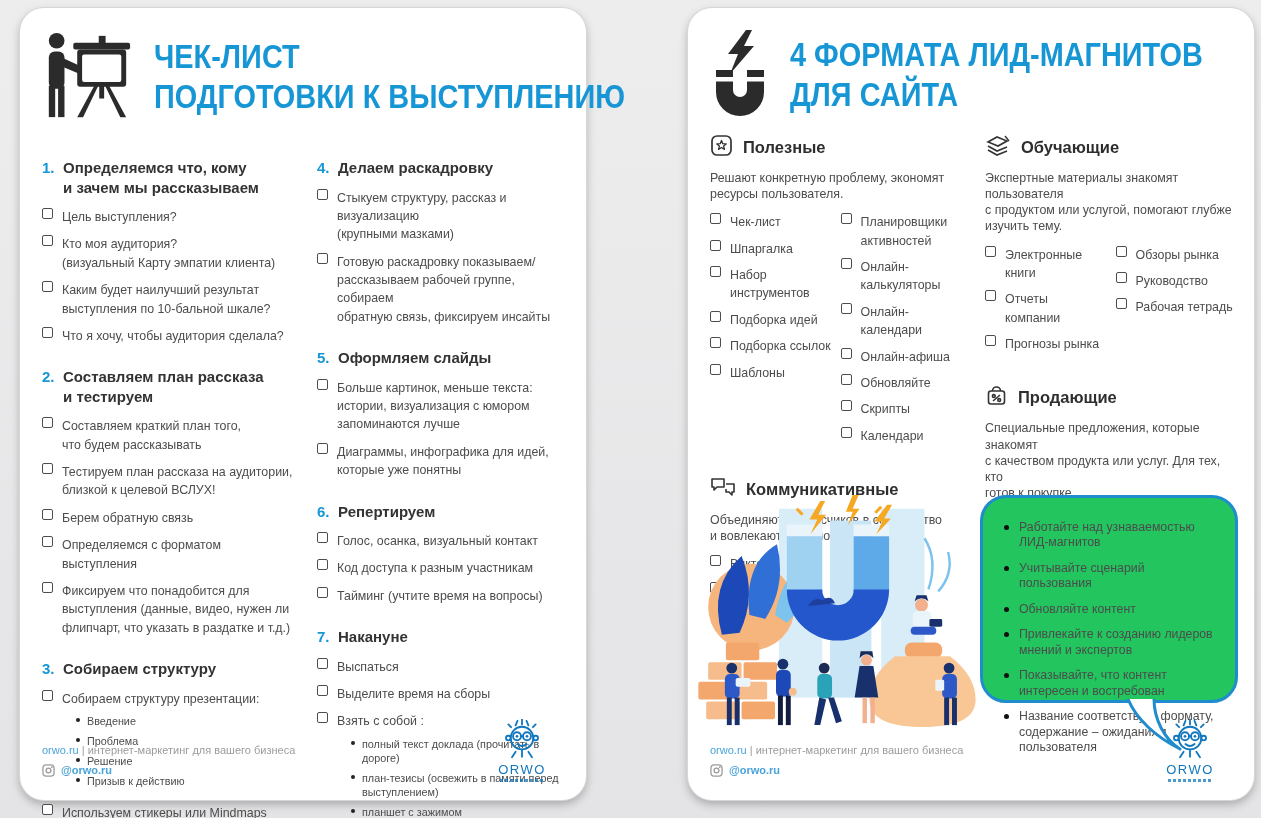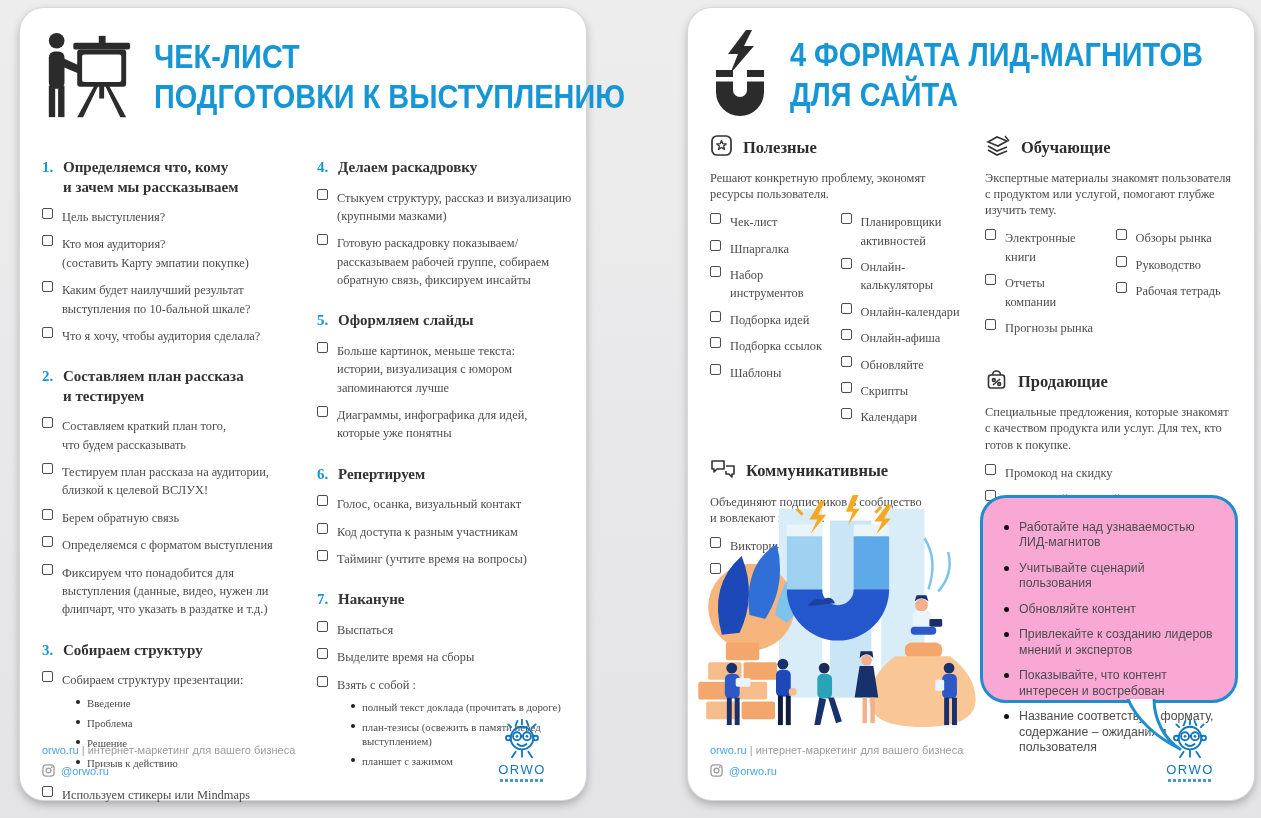--- a/index.html
+++ b/index.html
@@ -13,21 +13,21 @@
   .page{position:absolute;top:8px;width:566px;height:792px;background:#fff;border-radius:24px;
         box-shadow:0 0 0 1px #d7d7d7,0 4px 10px rgba(0,0,0,.28);}
   #pageL{left:20px;} #pageR{left:688px;}
 
   .hdr{position:absolute;top:22px;left:20px;display:flex;align-items:flex-start;}
   .hdr .ttl{margin-left:20px;margin-top:6px;color:var(--accent);font-weight:bold;
             font-size:34px;line-height:40px;letter-spacing:0;
             transform:scaleX(.85);transform-origin:left top;white-space:nowrap;}
   #pageR .hdr .ttl{margin-left:18px;margin-top:4px;}
 
-  .cols{position:absolute;left:22px;right:14px;display:flex;gap:20px;font-family:Liberation Serif, serif;}
+  .cols{position:absolute;left:22px;right:14px;display:flex;gap:20px;}
   #pageL .cols{top:150px;} #pageR .cols{top:126px;}
   .col{flex:1;min-width:0;}
 
   .sec{margin-bottom:23px;}
   .sec-h{display:flex;font-size:15px;font-weight:bold;color:var(--head);line-height:1.3;margin-bottom:10px;}
   .sec-num{flex:none;width:21px;color:var(--accent);}
   .sec-title{white-space:pre-line;}
 
   .chk{display:flex;margin-bottom:9px;}
   .box{flex:none;width:11px;height:11px;border:1.5px solid #4d4d4d;border-radius:2px;margin:1px 9px 0 0;background:#fff;}
@@ -40,29 +40,29 @@
   .cat{margin-bottom:24px;}
   .cat-h{display:flex;align-items:center;gap:10px;margin-bottom:9px;}
   .cat-title{font-size:16.5px;font-weight:bold;color:#2e2e2e;}
   .cat-desc{font-size:12.4px;color:var(--body);line-height:1.3;margin-bottom:10px;white-space:pre-line;}
   .cat-cols{display:flex;gap:6px;}
   .cat-col{flex:1;min-width:0;}
   .cat .chk{margin-bottom:8px;}
 
   #illus{position:absolute;left:2px;top:487px;}
   #bubble{position:absolute;left:292px;top:487px;width:258px;height:208px;border:3px solid var(--bubble);
-          border-radius:26px;padding:22px 16px 8px 12px;background:#f9a8d4;}
+          border-radius:26px;padding:22px 16px 8px 12px;background:#22c55e;}
   .tip{display:flex;margin-bottom:10px;}
   .tip-dot{flex:none;width:5px;height:5px;border-radius:50%;background:#111;margin:5px 10px 0 9px;}
   .tip-txt{font-size:12.3px;color:var(--body);line-height:1.26;white-space:pre-line;}
   #bubble-tail{position:absolute;left:436px;top:691px;}
 
   .f1{position:absolute;left:22px;bottom:44px;font-size:11px;color:var(--fgray);text-align:right;}
   .f1 .site{color:var(--link);}
-  .f2{position:absolute;left:22px;bottom:23px;display:flex;align-items:center;gap:6px;font-size:11px;color:var(--link);}
+  .f2{position:absolute;left:22px;bottom:23px;display:flex;align-items:flex-start;gap:6px;font-size:11px;color:var(--link);font-weight:bold;}
   .logo{position:absolute;right:36px;bottom:18px;width:56px;text-align:center;}
   .logo-text{color:var(--logo);font-weight:normal;font-size:13px;letter-spacing:1.5px;line-height:1.1;}
   .logo-sub{height:3px;margin:2px 6px 0 6px;background:repeating-linear-gradient(90deg,var(--logo) 0 3px,transparent 3px 5px);opacity:.75;}
 </style>
 </head>
 <body>
 
 <div class="canvas">
 
   <div class="page" id="pageL">
@@ -97,21 +97,21 @@
               <span class="sec-title">Определяемся что, кому
 и зачем мы рассказываем</span>
             </div>
             <div class="chk">
               <span class="box"></span>
               <div><span class="txt">Цель выступления?</span></div>
             </div>
             <div class="chk">
               <span class="box"></span>
               <div><span class="txt">Кто моя аудитория?
-(составить Карту эмпатии покупке)</span></div>
+(визуальный Карту эмпатии клиента)</span></div>
             </div>
             <div class="chk">
               <span class="box"></span>
               <div><span class="txt">Каким будет наилучший результат
 выступления по 10-бальной шкале?</span></div>
             </div>
             <div class="chk">
               <span class="box"></span>
               <div><span class="txt">Что я хочу, чтобы аудитория сделала?</span></div>
             </div>

